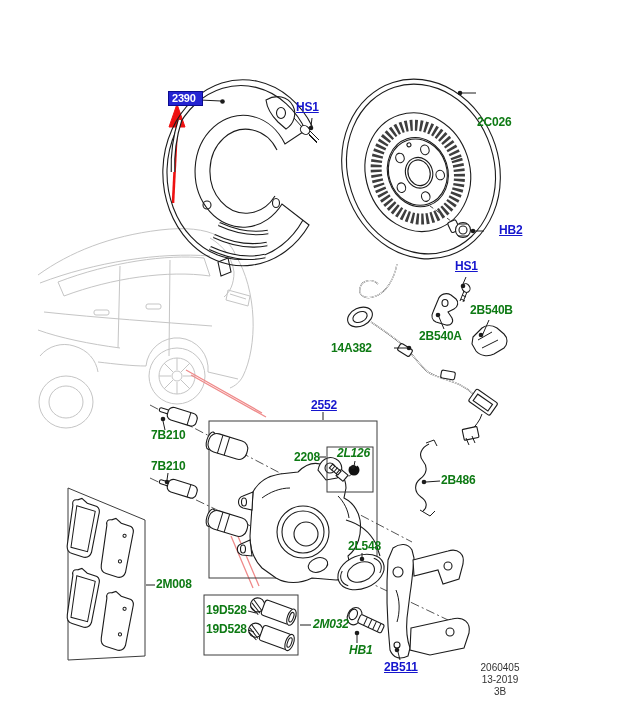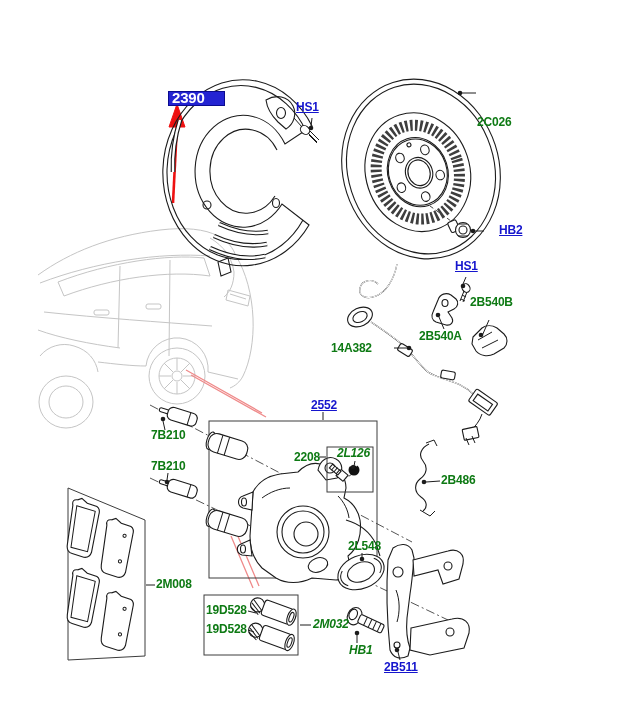--- a/index.html
+++ b/index.html
@@ -10,21 +10,21 @@
   .stage svg{position:absolute;left:0;top:0;}
   #label-layer{position:absolute;left:0;top:0;width:100%;height:100%;}
   .part-label{
     position:absolute;font:bold 12px "Liberation Sans",sans-serif;
     letter-spacing:-0.2px;white-space:nowrap;cursor:pointer;line-height:13px;
   }
   .part-label.green{color:var(--label-green,#0e7a14);}
   .part-label.blue{color:var(--label-blue,#1515cd);text-decoration:underline;}
   .part-label.selected{
     background:var(--selected-bg,#2424d2);color:var(--selected-text,#fff);
-    border:1px solid #0b0b8f;padding:0 19px 1px 3px;font-size:15px;line-height:12px;
+    border:1px solid #0b0b8f;padding:0 6px 1px 3px;font-size:11px;line-height:12px;
   }
   .sheet-info{
     position:absolute;left:450px;top:662px;width:100px;text-align:center;
     font:10px "Liberation Sans",sans-serif;color:#333;line-height:12px;
   }
   
   .ln{stroke:var(--line,#1c1c1c);fill:none;stroke-width:1.1;}
   .lnf{stroke:var(--line,#1c1c1c);fill:#fff;stroke-width:1.1;}
   .thin{stroke-width:1;}
   .box{stroke:#3c3c3c;fill:none;stroke-width:1;}
@@ -332,31 +332,36 @@
         <circle class="dot" cx="397" cy="650" r="2.3"></circle>
     </g>
   </svg>
 
   <div id="label-layer">
       <div class="part-label selected" style="left: 168px; top: 91px;">2390</div>
       <div class="part-label blue" style="left: 296px; top: 101px;">HS1</div>
       <div class="part-label green" style="left: 477px; top: 87px; margin-top: 29px;">2C026</div>
       <div class="part-label blue" style="left: 482px; top: 224px; margin-left: 17px;">HB2</div>
       <div class="part-label blue" style="left: 455px; top: 260px;">HS1</div>
-      <div class="part-label green" style="left: 470px; top: 296px;">2B540B</div>
+      <div class="part-label green" style="left: 470px; top: 304px;">2B540B</div>
       <div class="part-label green" style="left: 419px; top: 330px;">2B540A</div>
       <div class="part-label green" style="left: 331px; top: 342px;">14A382</div>
       <div class="part-label blue" style="left: 311px; top: 399px;">2552</div>
       <div class="part-label green" style="left: 294px; top: 451px;">2208</div>
       <div class="part-label green" style="left: 337px; top: 447px; font-style: italic;">2L126</div>
       <div class="part-label green" style="left: 151px; top: 429px;">7B210</div>
       <div class="part-label green" style="left: 151px; top: 460px;">7B210</div>
       <div class="part-label green" style="left: 441px; top: 474px;">2B486</div>
       <div class="part-label green" style="left: 348px; top: 540px;">2L548</div>
       <div class="part-label green" style="left: 156px; top: 578px;">2M008</div>
       <div class="part-label green" style="left: 206px; top: 604px;">19D528</div>
       <div class="part-label green" style="left: 206px; top: 623px;">19D528</div>
       <div class="part-label green" style="left: 313px; top: 618px; font-style: italic;">2M032</div>
       <div class="part-label green" style="left: 349px; top: 644px; font-style: italic;">HB1</div>
       <div class="part-label blue" style="left: 384px; top: 661px;">2B511</div>
     </div>
 
+  <div class="sheet-info">
+    <div>2060405</div>
+    <div>13-2019</div>
+    <div>3B</div>
+  </div>
 </div>
 
 </body></html>

